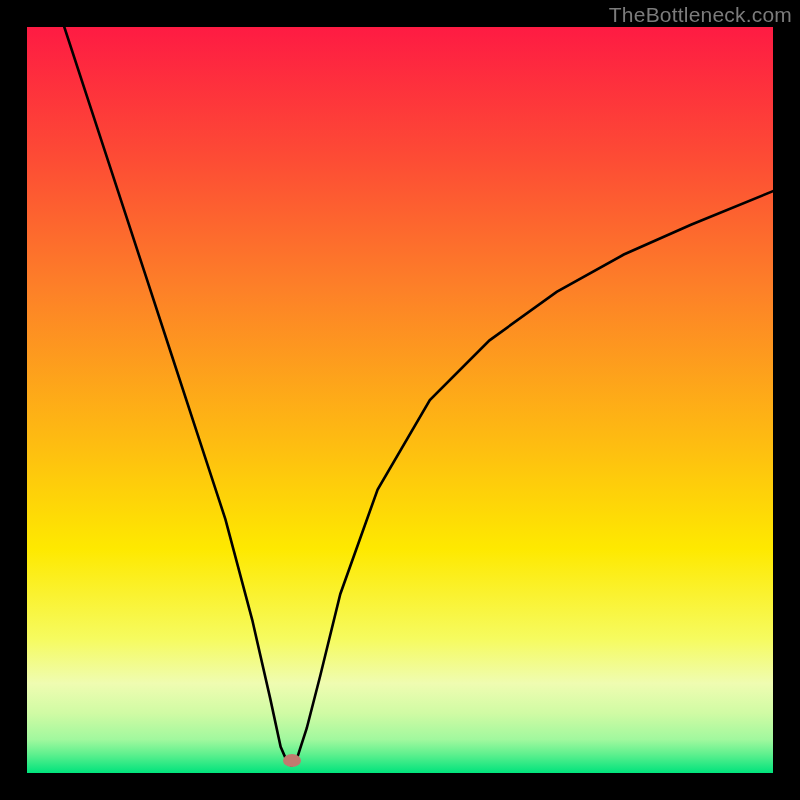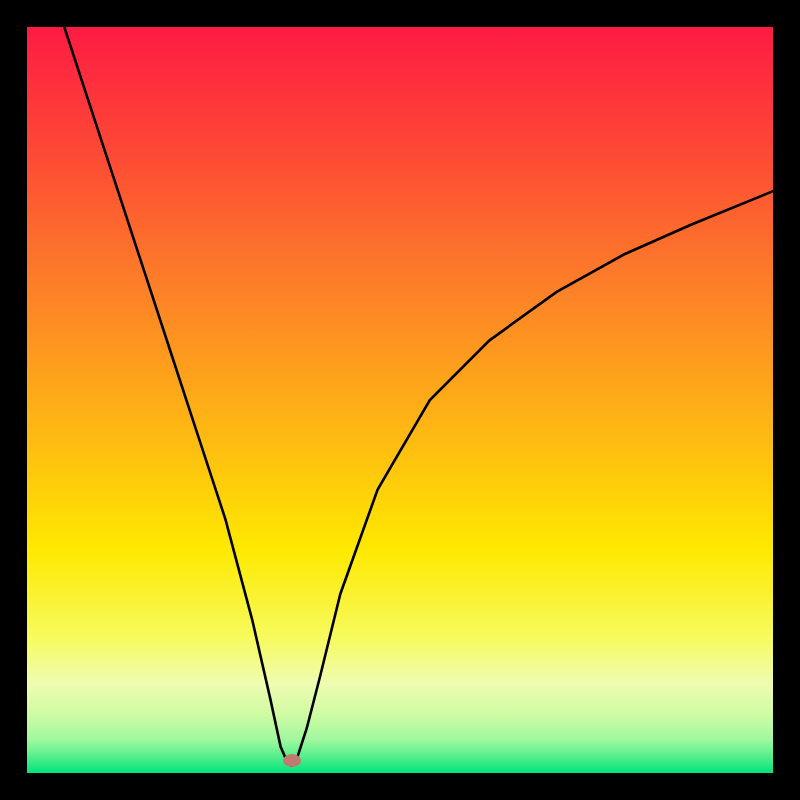--- a/index.html
+++ b/index.html
@@ -75,13 +75,14 @@
     </svg>
 
     <svg class="curve-svg" viewBox="0 0 100 100" preserveAspectRatio="none">
       <path id="curve-left" fill="none" stroke="#000" stroke-width="0.35" stroke-linecap="round" d="M5.00 0.00 L8.60 11.00 L12.20 22.00 L15.80 33.00 L19.40 44.00 L23.00 55.00 L26.60 66.00 L30.20 79.50 L32.60 90.00 L34.00 96.50 L35.00 98.80 L35.50 99.00"></path>
       <path id="curve-right" fill="none" stroke="#000" stroke-width="0.35" stroke-linecap="round" d="M35.50 99.00 L36.20 98.00 L37.50 94.00 L39.30 87.00 L42.00 76.00 L47.00 62.00 L54.00 50.00 L62.00 42.00 L71.00 35.50 L80.00 30.50 L89.00 26.50 L100.00 22.00"></path>
     </svg>
 
     <div class="marker" style="width: 18px; height: 13px; left: 255.83px; top: 726.818px;"></div>
   </div>
 
+  <div class="attribution">TheBottleneck.com</div>
 </div>
 
 </body></html>

